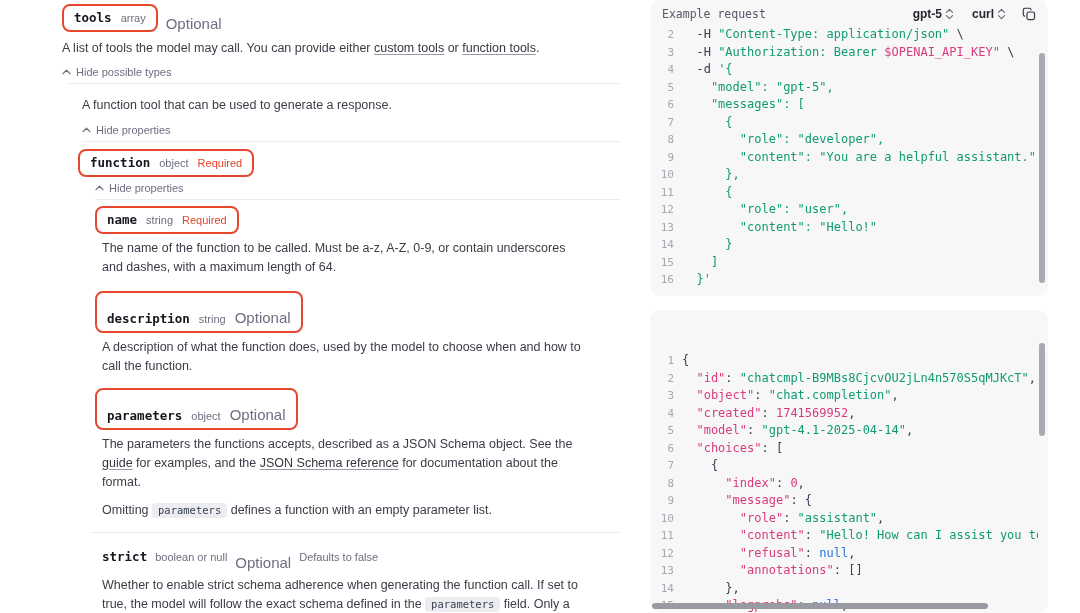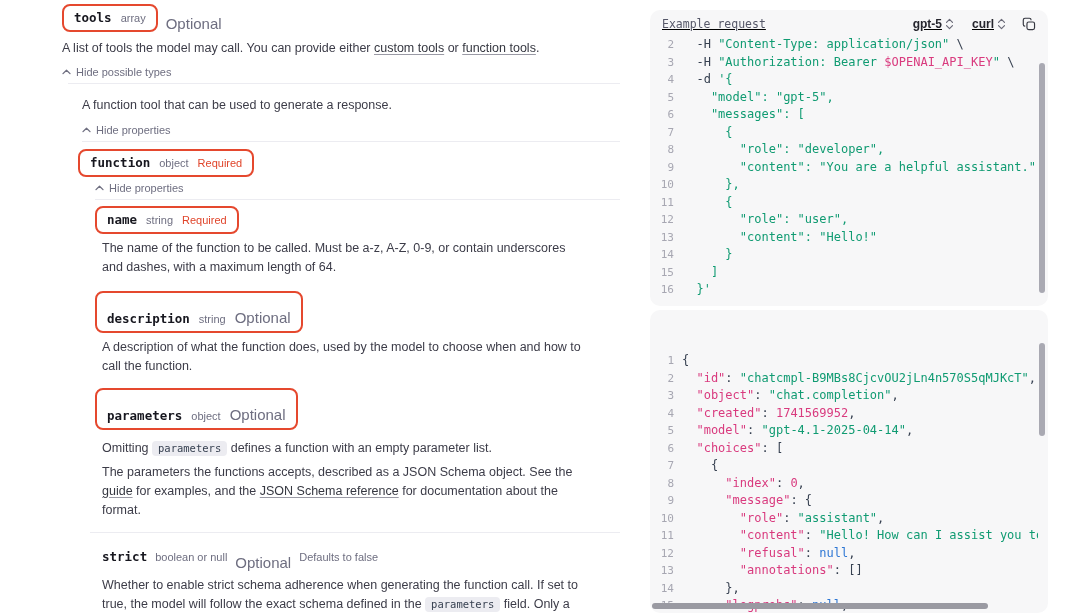--- a/index.html
+++ b/index.html
@@ -24,21 +24,21 @@
     background:none; border:none; cursor:pointer; font-family:inherit; }
   .divider { height:1px; background:#ececf1; }
   .chip { font-family:"DejaVu Sans Mono", monospace; font-size:10.5px; color:#374151;
     background:#ececf1; border-radius:4px; padding:1px 6px 2px; white-space:nowrap; }
   .ft-title { font-size:13px; color:#202123; }
   .ft-type { font-size:11px; color:#6e6e80; margin-left:7px; }
 
   
   .panel { position:absolute; left:650px; width:398px; background:#f7f7f8;
     border-radius:10px; overflow:hidden; }
-  #req-panel { top:10px; height:296px;text-decoration:underline; }
+  #req-panel { top:0; height:296px; }
   #res-panel { top:310px; height:303px; }
   .panel-head { display:flex; align-items:center; padding:7px 12px 3px 12px; }
   .panel-title { font-family:"DejaVu Sans Mono", monospace; font-size:11.5px;
     color:#565869; flex:1; }
   .select { display:flex; align-items:center; gap:3px; font-size:12px; font-weight:bold;
     color:#26262e; cursor:pointer; margin-left:18px; }
   .copy-btn { margin-left:16px; background:none; border:none; cursor:pointer;
     display:flex; align-items:center; }
   .code-area { position:absolute; left:0; right:10px; overflow:hidden; }
   #req-panel .code-area { top:26px; height:264px; }
@@ -130,22 +130,22 @@
     </span>
     <p class="desc w480 m5" style="margin-left:7px;">A description of what the function does, used by the model to choose when and how to call the function.</p>
   </div>
 
   <div class="ind2 m12">
     <span class="annot-box">
       <span class="prop-name">parameters</span>
       <span class="prop-type">object</span>
       <span class="badge-opt">Optional</span>
     </span>
+    <p class="desc w480 m5" style="margin-left:7px;"><span>The parameters the functions accepts, described as a JSON Schema object. See the </span><a class="dlink">guide</a><span> for examples, and the </span><a class="dlink">JSON Schema reference</a><span> for documentation about the format.</span></p>
     <p class="desc w480 m9" style="margin-left:7px;"><span>Omitting </span><span class="chip">parameters</span><span> defines a function with an empty parameter list.</span></p>
-    <p class="desc w480 m5" style="margin-left:7px;"><span>The parameters the functions accepts, described as a JSON Schema object. See the </span><a class="dlink">guide</a><span> for examples, and the </span><a class="dlink">JSON Schema reference</a><span> for documentation about the format.</span></p>
     <div class="divider" style="margin-top:12px; margin-left:-5px;"></div>
   </div>
 
   <div class="ind2t m9">
     <div class="prop-head">
       <span class="prop-name">strict</span>
       <span class="prop-type">boolean or null</span>
       <span class="badge-opt">Optional</span>
       <span class="badge-def">Defaults to false</span>
     </div>

